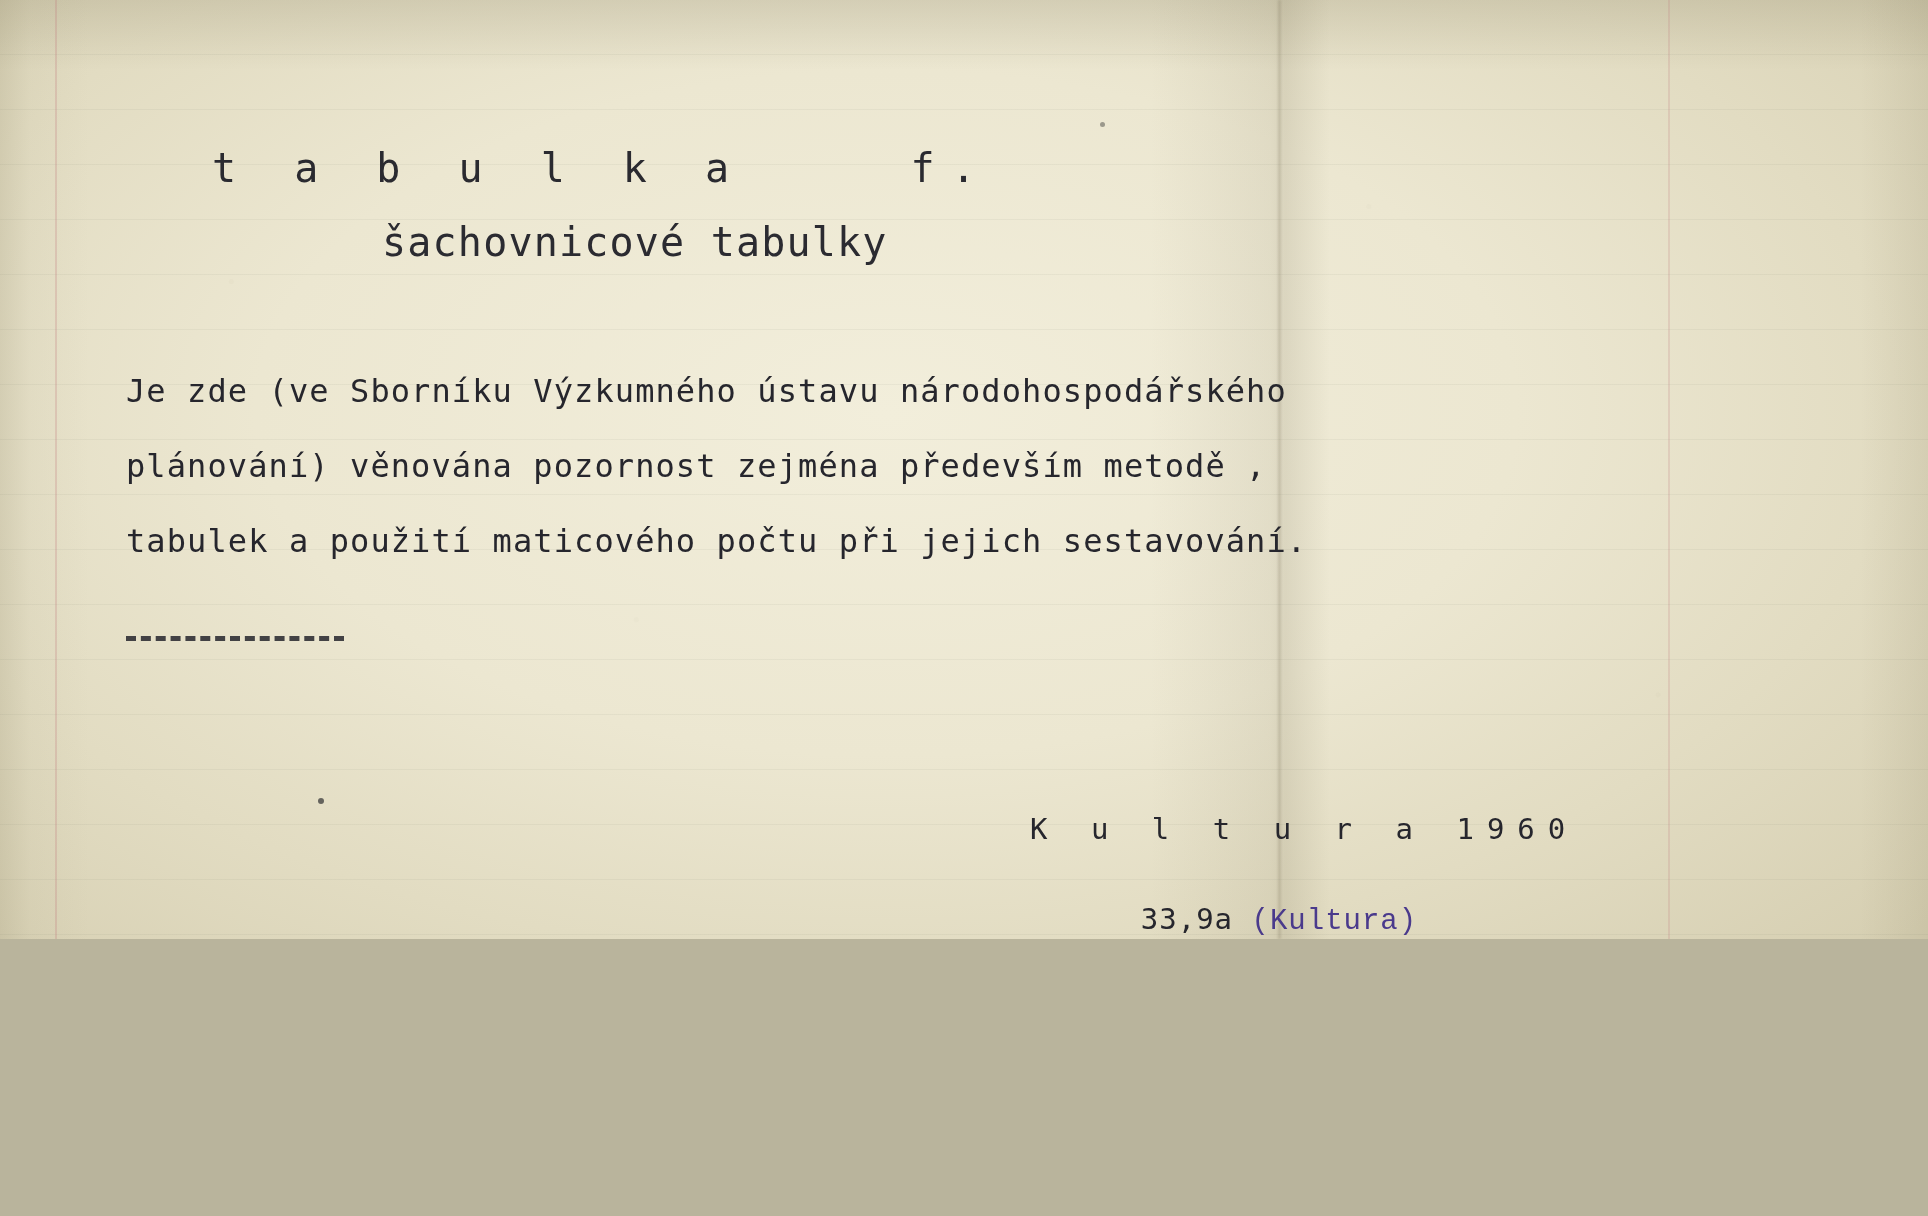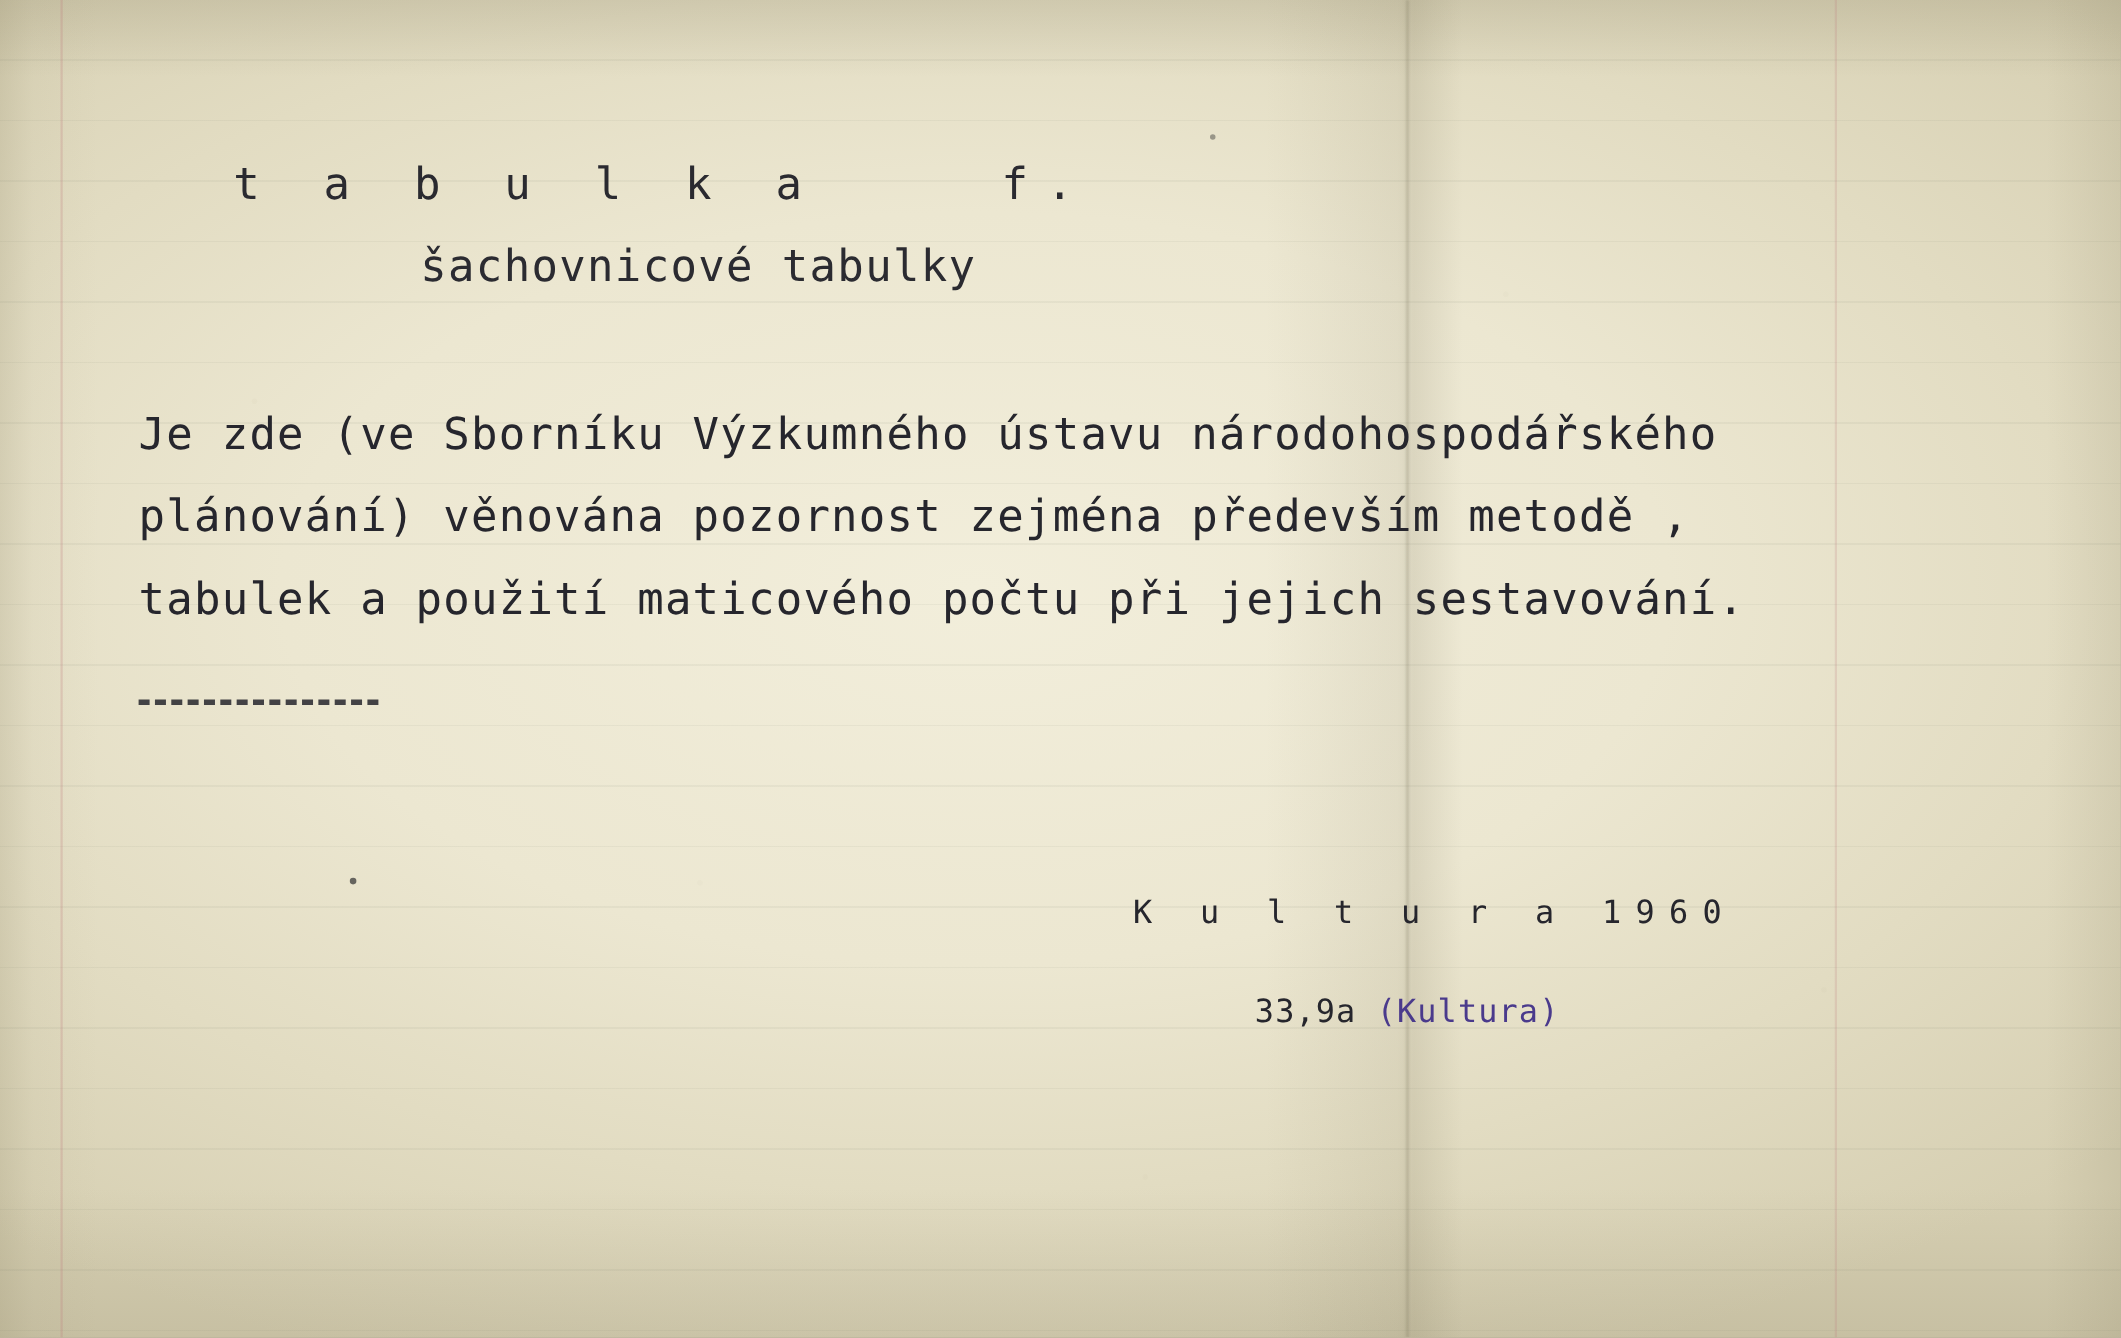--- a/index.html
+++ b/index.html
@@ -3,21 +3,21 @@
 <meta charset="utf-8">
 <style>
   html, body {
     margin: 0;
     padding: 0;
     background: #b9b49c;
   }
   #card {
     position: relative;
     width: 1928px;
-    height: 1216px;
+    height: 939px;
     overflow: hidden;
     background:
       
       linear-gradient(to right,
         rgba(150,142,110,0.22) 0px,
         rgba(150,142,110,0.06) 30px,
         rgba(255,255,255,0.00) 90px,
         rgba(255,255,255,0.00) 1150px,
         rgba(120,112,84,0.10) 1270px,
         rgba(120,112,84,0.16) 1285px,
@@ -99,21 +99,21 @@
     font-size: 40px;
     letter-spacing: 1.2px;
     color: #2b2b31;
   }
 
   #body-block {
     position: absolute;
     left: 126px;
     top: 372px;
     width: 1700px;
-    font-size: 40px;
+    font-size: 32px;
     letter-spacing: 1.1px;
     color: #26262d;
   }
   #body-block .ln {
     display: block;
     height: 75px;
     white-space: pre;
   }
   .ul-dashes {
     position: absolute;
@@ -142,20 +142,21 @@
     display: block;
     letter-spacing: 1px;
     white-space: pre;
   }
   #footer .fl2 .call {
     color: #26262d;
     text-align: right;
   }
   #footer .fl2 .stamp {
     color: #4a3a8c;
+    font-family: Liberation Mono, monospace;
   }
   
   #speck1 { position:absolute; left:318px; top:798px; width:6px; height:6px; background:#3a3a3a; border-radius:50%; opacity:.75; }
   #speck2 { position:absolute; left:1100px; top:122px; width:5px; height:5px; background:#4a4a46; border-radius:50%; opacity:.5; }
 </style>
 </head>
 <body>
 
 <div id="card">
   <div id="rules"></div>

